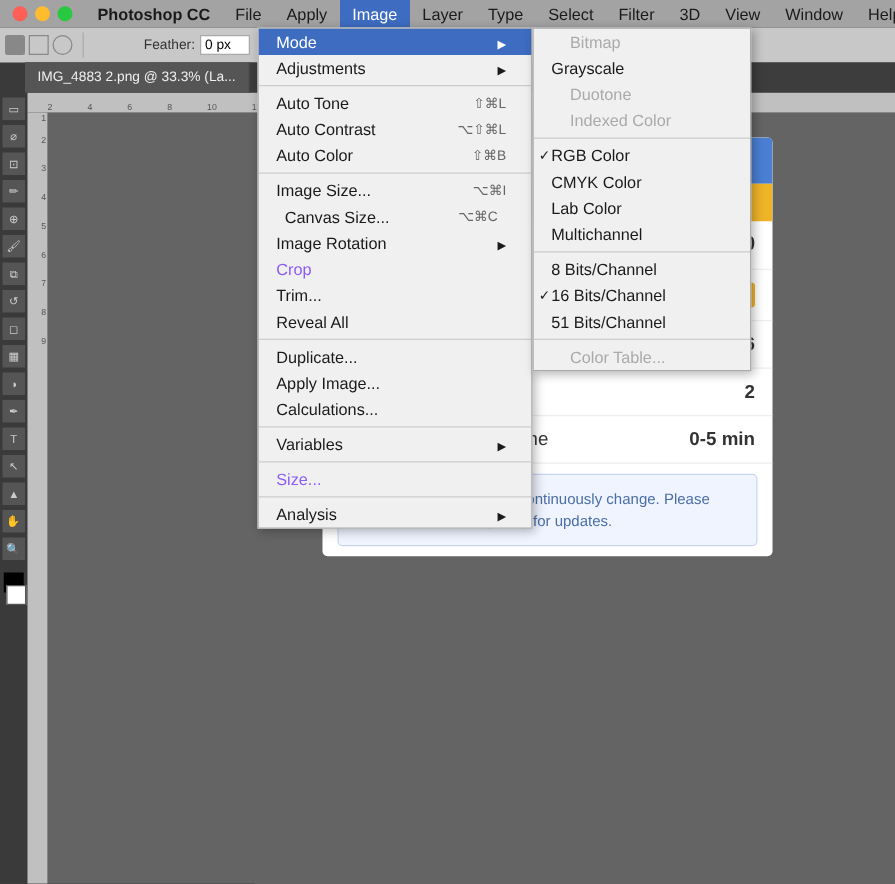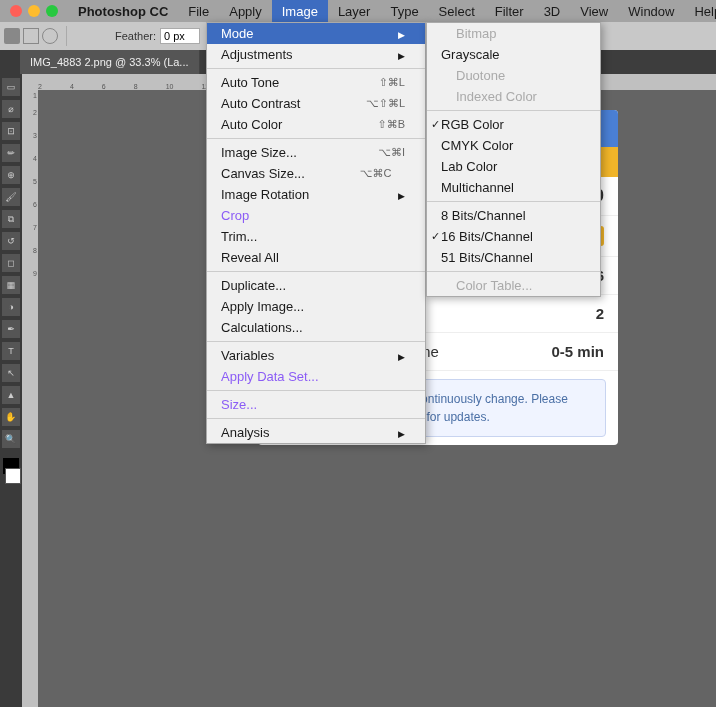--- a/index.html
+++ b/index.html
@@ -441,21 +441,21 @@
     <span>Auto Color</span>
     <span class="shortcut">⇧⌘B</span>
   </div>
   <div class="menu-separator"></div>
 
   <div class="menu-item" style="justify-content:space-between;">
     <span>Image Size...</span>
     <span class="shortcut">⌥⌘I</span>
   </div>
 
-  <div class="menu-item" style="justify-content:flex-start;gap:35px;">
+  <div class="menu-item" style="justify-content:center;gap:35px;">
     <span>Canvas Size...</span>
     <span class="shortcut">⌥⌘C</span>
   </div>
 
   <div class="menu-item">
     <span>Image Rotation</span>
     <span class="arrow-right"></span>
   </div>
 
   <div class="menu-item disabled">
@@ -482,23 +482,20 @@
   <div class="menu-item">
     <span>Calculations...</span>
   </div>
   <div class="menu-separator"></div>
 
   <div class="menu-item">
     <span>Variables</span>
     <span class="arrow-right"></span>
   </div>
 
-  <div class="menu-item disabled">
-    <span>Apply Data Set...</span>
-  </div>
   <div class="menu-separator"></div>
 
   <div class="menu-item disabled">
     <span>Size...</span>
   </div>
   <div class="menu-separator"></div>
 
   <div class="menu-item">
     <span>Analysis</span>
     <span class="arrow-right"></span>

